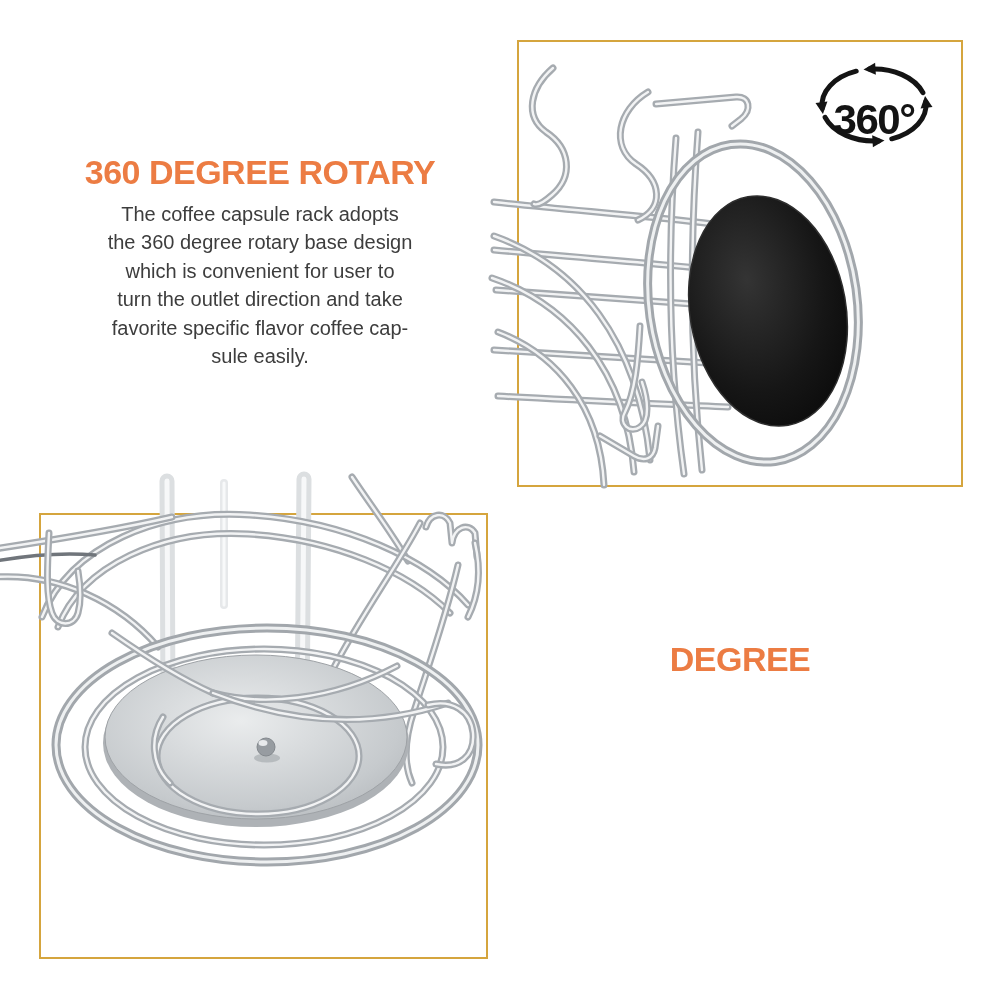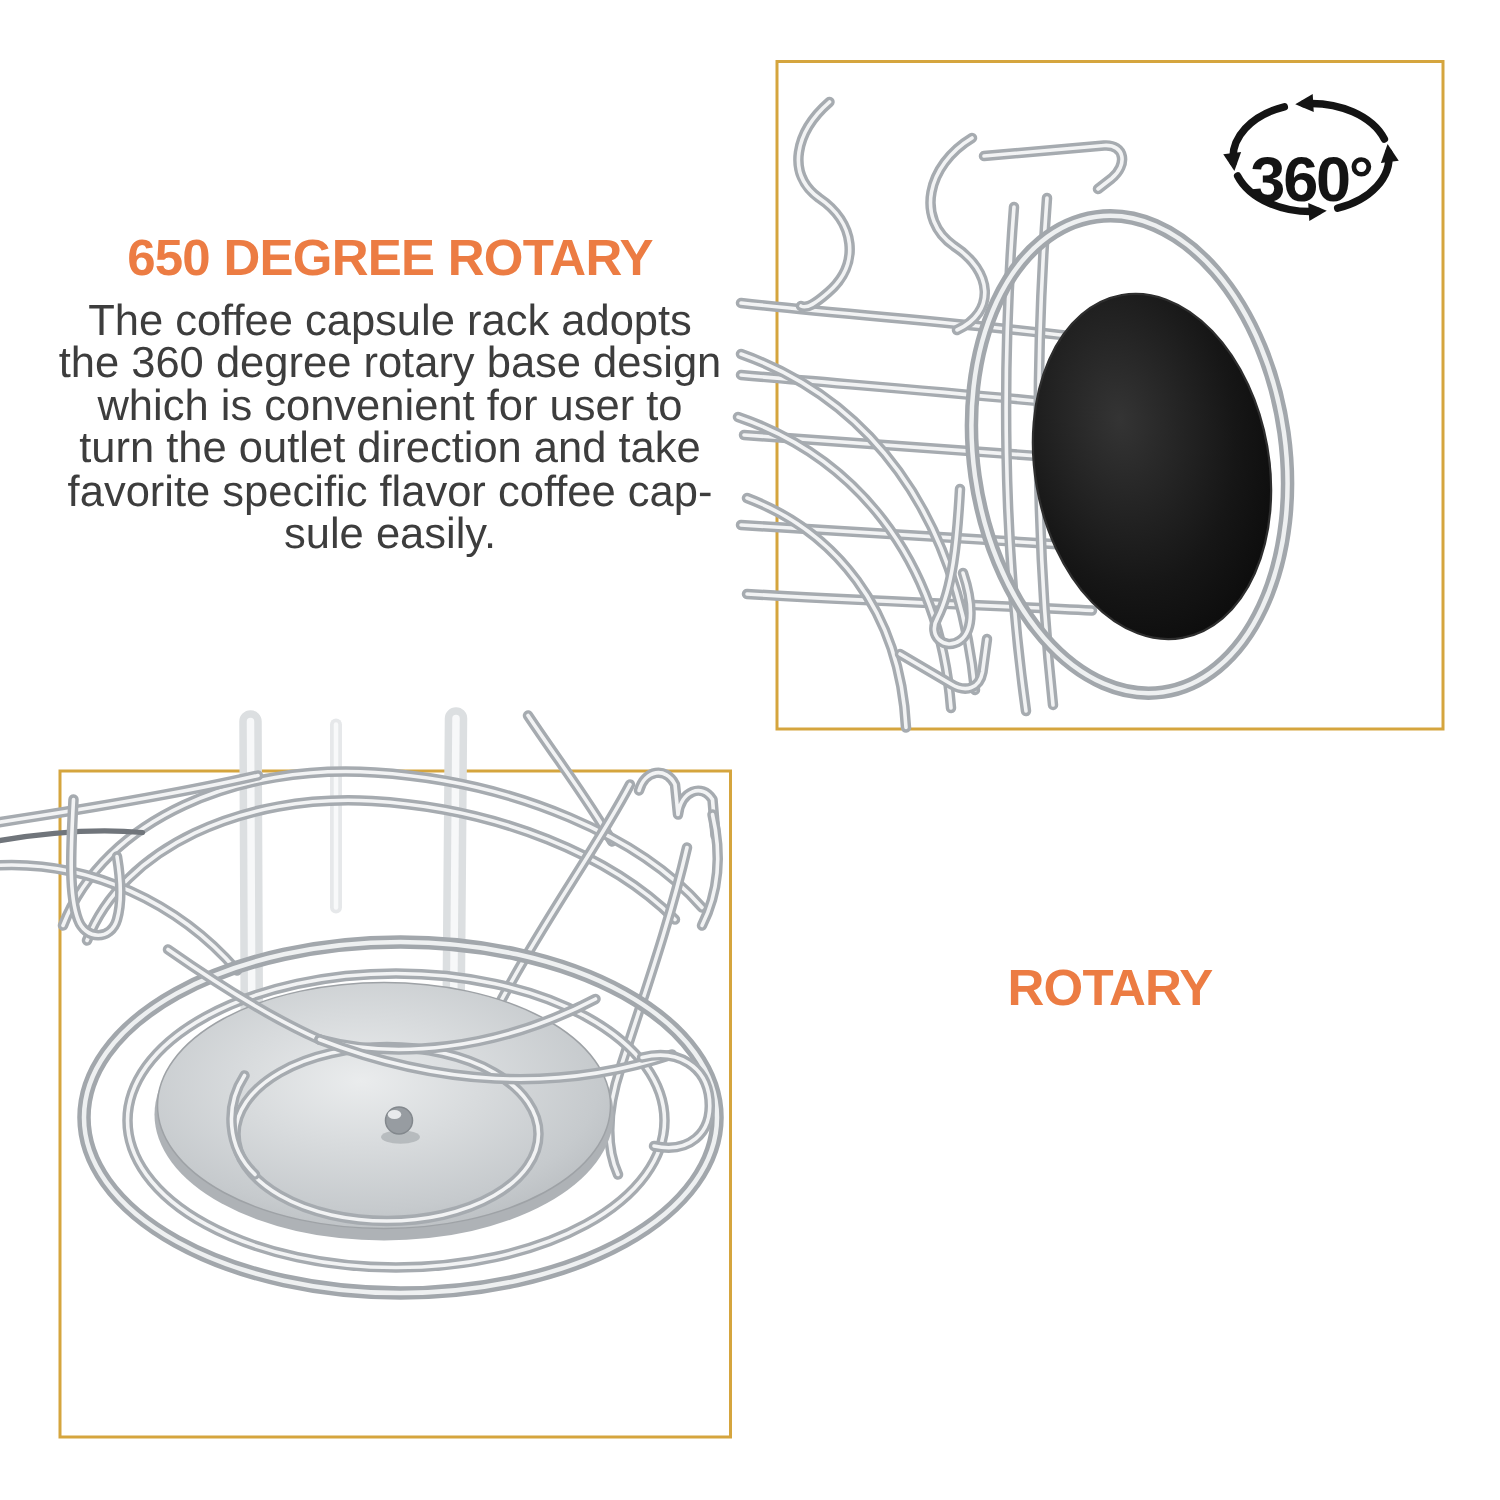--- a/index.html
+++ b/index.html
@@ -7,21 +7,21 @@
     --frame-border:#D5A53E;
     --body-text:#3D3D3D;
     --badge-ink:#141414;
   }
   html,body{margin:0;padding:0;background:#fff;}
   .canvas{position:relative;width:1000px;height:1000px;background:#fff;overflow:hidden;
           font-family:"Liberation Sans","DejaVu Sans",sans-serif;}
   .text-block{position:absolute;text-align:center;}
   .text-block h2{margin:0;padding-top:4px;font-size:34px;line-height:36px;font-weight:700;
                  color:var(--accent);letter-spacing:-0.5px;}
-  .text-block p{margin:10px 0 0 0;font-size:29px;line-height:28.4px;color:var(--body-text);
+  .text-block p{margin:10px 0 0 0;font-size:20px;line-height:28.4px;color:var(--body-text);
                 white-space:pre-line;}
   .tl{left:20px;top:150px;width:480px;}
   .br{left:507px;top:637px;width:466px;}
   .frame{position:absolute;border:2px solid var(--frame-border);box-sizing:border-box;background:transparent;}
   .frame-tr{left:517px;top:40px;width:446px;height:447px;}
   .frame-bl{left:39px;top:513px;width:449px;height:446px;}
   .art{position:absolute;}
   .art-tr{left:488px;top:40px;width:480px;height:450px;}
   .art-bl{left:0px;top:465px;width:500px;height:500px;}
   .badge{position:absolute;left:814px;top:62px;width:120px;height:90px;}
@@ -38,21 +38,21 @@
   .badge-arc{fill:none;stroke:var(--badge-ink);stroke-width:5;stroke-linecap:round;}
   .badge-text{font-family:"Liberation Sans","DejaVu Sans",sans-serif;font-size:42px;font-weight:600;
               letter-spacing:-1.5px;fill:var(--badge-ink);}
 </style>
 </head>
 <body>
 
 <div class="canvas">
 
   <section class="text-block tl">
-    <h2>650 DEGREE ROTARY</h2>
+    <h2>360 DEGREE ROTARY</h2>
     <p>The coffee capsule rack adopts
 the 360 degree rotary base design
 which is convenient for user to
 turn the outlet direction and take
 favorite specific flavor coffee cap-
 sule easily.</p>
   </section>
 
   <div class="frame frame-tr"></div>
 
@@ -222,16 +222,16 @@
       <circle cx="266" cy="282" r="9" fill="#979ca1" stroke="#83888d" stroke-width="1"></circle>
       <ellipse cx="263" cy="278" rx="4.5" ry="3" fill="#e8eaec"></ellipse>
     </g>
     <g>
       <use href="#b-uh" class="wb"></use>
         <use href="#b-uh" class="wh"></use>
     </g>
   </svg>
 
   <section class="text-block br">
-    <h2>ROTARY</h2>
+    <h2>DEGREE</h2>
   </section>
 
 </div>
 
 </body></html>

